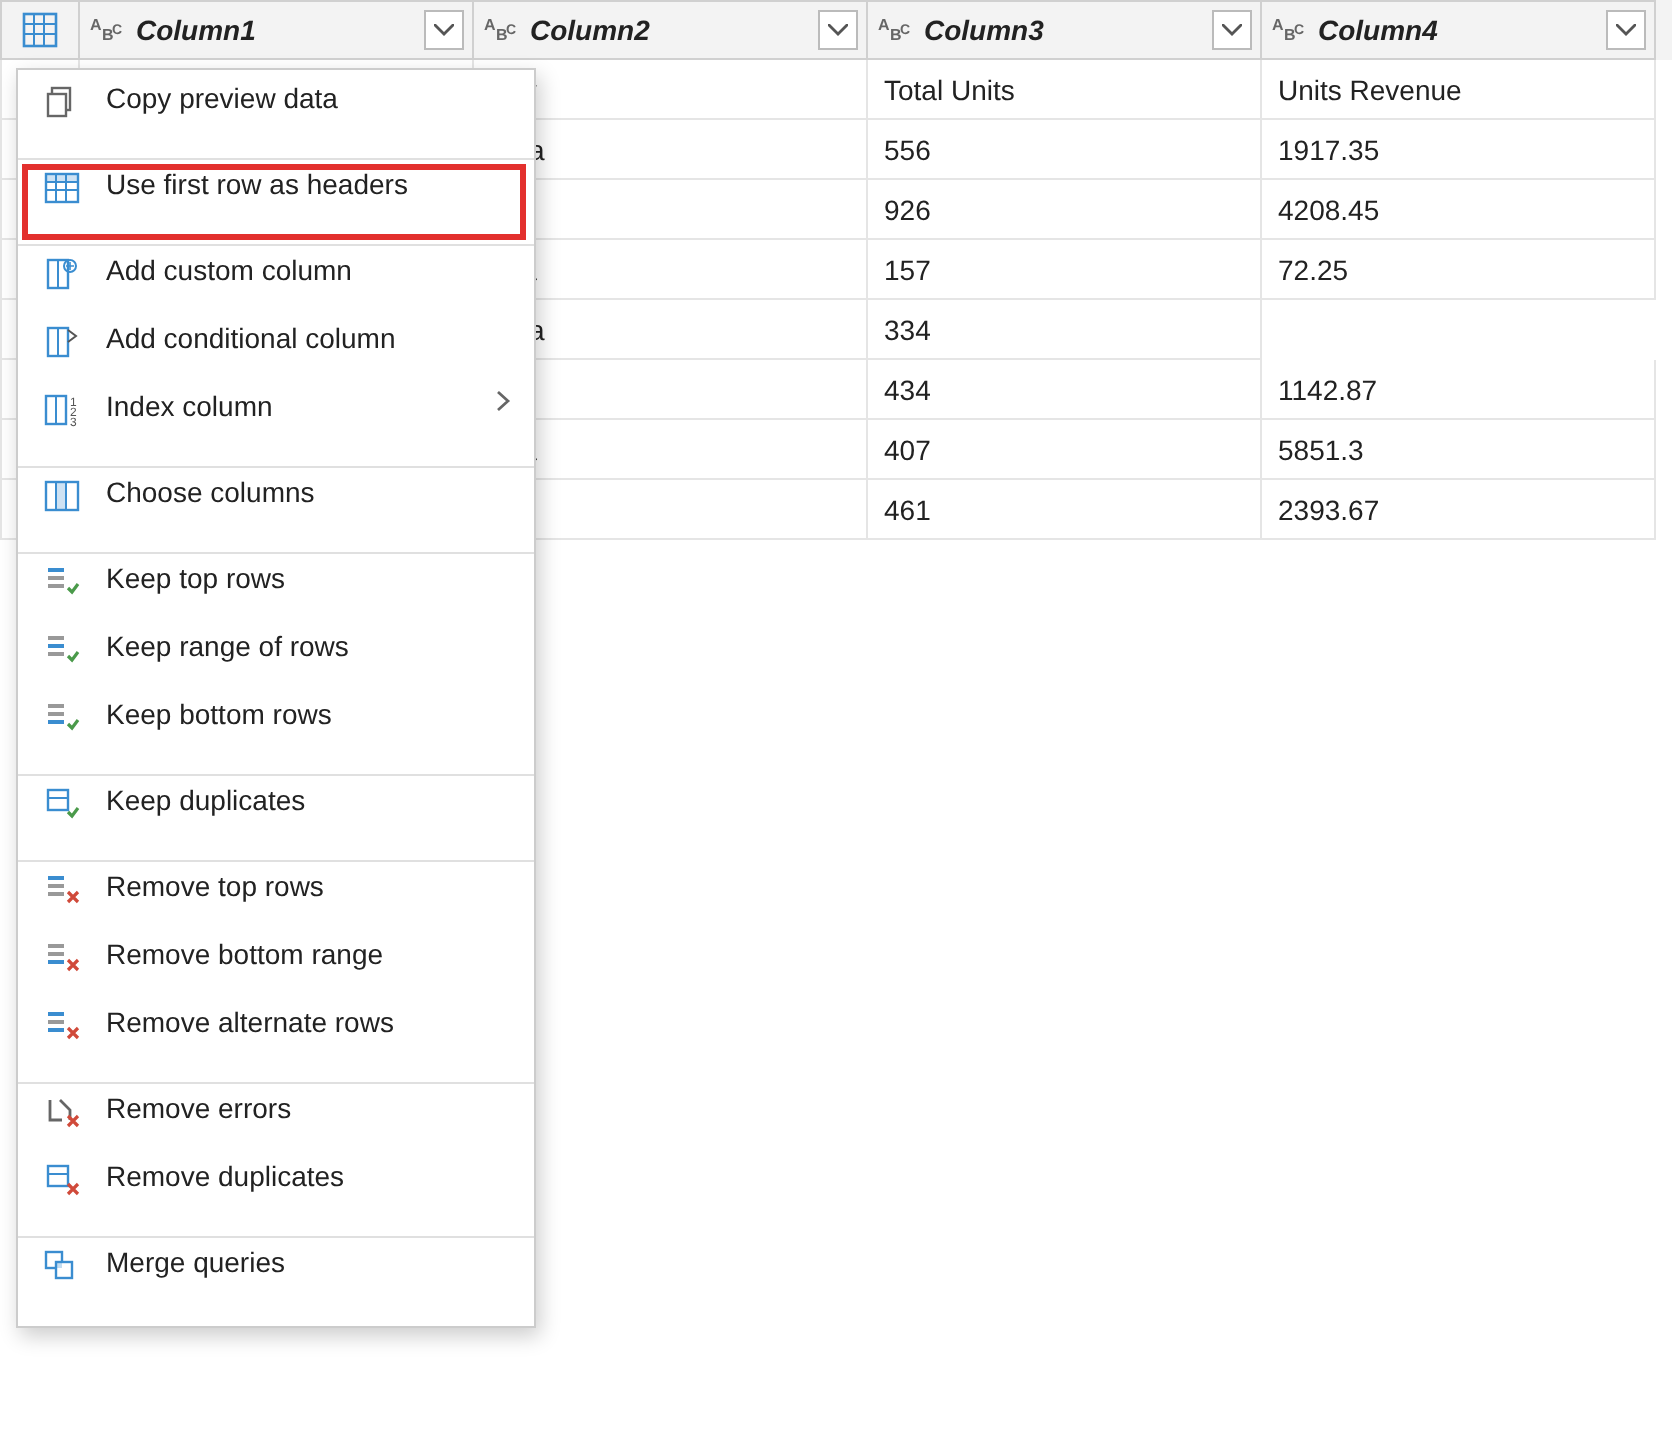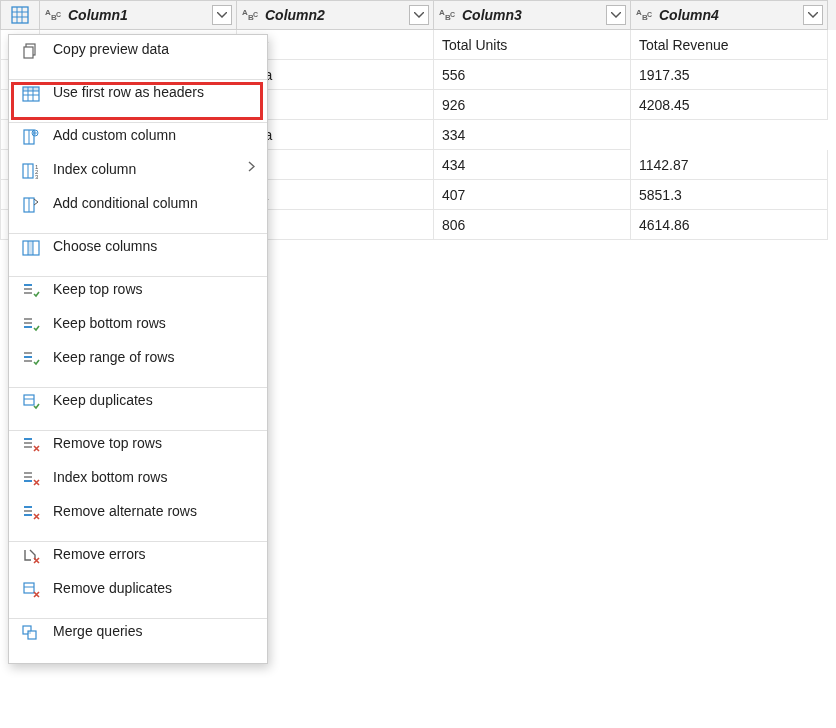--- a/index.html
+++ b/index.html
@@ -173,39 +173,46 @@
     </span>
   </div>
 </div>
 
 <div id="rows-container">
     <div class="data-row">
       <div class="data-cell first"></div>
       <div class="data-cell c"></div>
       <div class="data-cell c">ntry</div>
       <div class="data-cell c">Total Units</div>
-      <div class="data-cell c">Total Revenue</div>
+      <div class="data-cell c">Units Revenue</div>
     </div>
     <div class="data-row">
       <div class="data-cell first"></div>
       <div class="data-cell c"></div>
       <div class="data-cell c">ama</div>
       <div class="data-cell c">556</div>
       <div class="data-cell c">1917.35</div>
     </div>
     <div class="data-row">
       <div class="data-cell first"></div>
       <div class="data-cell c"></div>
       <div class="data-cell c">A</div>
       <div class="data-cell c">926</div>
       <div class="data-cell c">4208.45</div>
     </div>
     <div class="data-row">
       <div class="data-cell first"></div>
       <div class="data-cell c"></div>
+      <div class="data-cell c">ada</div>
+      <div class="data-cell c">157</div>
+      <div class="data-cell c">72.25</div>
+    </div>
+    <div class="data-row">
+      <div class="data-cell first"></div>
+      <div class="data-cell c"></div>
       <div class="data-cell c">ama</div>
       <div class="data-cell c">334</div>
     </div>
     <div class="data-row">
       <div class="data-cell first"></div>
       <div class="data-cell c"></div>
       <div class="data-cell c">A</div>
       <div class="data-cell c">434</div>
       <div class="data-cell c">1142.87</div>
     </div>
@@ -213,22 +220,22 @@
       <div class="data-cell first"></div>
       <div class="data-cell c"></div>
       <div class="data-cell c">ada</div>
       <div class="data-cell c">407</div>
       <div class="data-cell c">5851.3</div>
     </div>
     <div class="data-row">
       <div class="data-cell first"></div>
       <div class="data-cell c"></div>
       <div class="data-cell c">ico</div>
-      <div class="data-cell c">806</div>
-      <div class="data-cell c">4614.86</div>
+      <div class="data-cell c">461</div>
+      <div class="data-cell c">2393.67</div>
     </div>
   </div>
 
 <div class="ctx-menu">
 
   <div class="ctx-item">
     <span class="ctx-ico">
       <svg width="18" height="18" viewBox="0 0 18 18">
           <rect x="4" y="2" width="9" height="11" fill="none" stroke="#666" stroke-width="1.2"></rect>
           <rect x="2" y="5" width="9" height="11" fill="#fff" stroke="#666" stroke-width="1.2"></rect>
@@ -263,46 +270,46 @@
           <circle cx="13" cy="5" r="3" fill="none" stroke="#3a8dd0"></circle>
           <path d="M13 3 v4 M11 5 h4" stroke="#3a8dd0" stroke-width="0.8"></path>
         </svg>
     </span>
     <span>Add custom column</span>
   </div>
 
   <div class="ctx-item">
     <span class="ctx-ico">
       <svg width="18" height="18" viewBox="0 0 18 18">
+          <rect x="2" y="2" width="10" height="14" fill="none" stroke="#3a8dd0" stroke-width="1.2"></rect>
+          <line x1="7" y1="2" x2="7" y2="16" stroke="#3a8dd0"></line>
+          <path d="M12 3 l4 3 l-4 3" fill="none" stroke="#555" stroke-width="1"></path>
+        </svg>
+    </span>
+    <span>Add conditional column</span>
+  </div>
+
+  <div class="ctx-item">
+    <span class="ctx-ico">
+      <svg width="18" height="18" viewBox="0 0 18 18">
           <rect x="1" y="2" width="10" height="14" fill="none" stroke="#3a8dd0" stroke-width="1.2"></rect>
           <line x1="6" y1="2" x2="6" y2="16" stroke="#3a8dd0"></line>
           <text x="13" y="7" font-size="6" fill="#555">1</text>
           <text x="13" y="12" font-size="6" fill="#555">2</text>
           <text x="13" y="17" font-size="6" fill="#555">3</text>
         </svg>
     </span>
     <span>Index column</span>
     <span class="ctx-chevron">
       <svg width="7" height="11" viewBox="0 0 7 11">
           <path d="M1 1 L6 5.5 L1 10" fill="none" stroke="#666" stroke-width="1.4"></path>
         </svg>
     </span>
   </div>
 
-  <div class="ctx-item">
-    <span class="ctx-ico">
-      <svg width="18" height="18" viewBox="0 0 18 18">
-          <rect x="2" y="2" width="10" height="14" fill="none" stroke="#3a8dd0" stroke-width="1.2"></rect>
-          <line x1="7" y1="2" x2="7" y2="16" stroke="#3a8dd0"></line>
-          <path d="M12 3 l4 3 l-4 3" fill="none" stroke="#555" stroke-width="1"></path>
-        </svg>
-    </span>
-    <span>Add conditional column</span>
-  </div>
-
   <div class="ctx-sep"></div>
 
   <div class="ctx-item">
     <span class="ctx-ico">
       <svg width="18" height="18" viewBox="0 0 18 18">
           <rect x="1" y="2" width="16" height="14" fill="none" stroke="#3a8dd0" stroke-width="1.2"></rect>
           <rect x="6" y="2" width="5" height="14" fill="#3a8dd0" opacity="0.25"></rect>
           <line x1="6" y1="2" x2="6" y2="16" stroke="#3a8dd0"></line>
           <line x1="11" y1="2" x2="11" y2="16" stroke="#3a8dd0"></line>
         </svg>
@@ -320,37 +327,37 @@
           <line x1="2" y1="11" x2="10" y2="11" stroke="#999" stroke-width="2"></line>
           <path d="M12 12 l2 2 l3 -4" fill="none" stroke="#4a9a4a" stroke-width="1.6"></path>
         </svg>
     </span>
     <span>Keep top rows</span>
   </div>
   <div class="ctx-item">
     <span class="ctx-ico">
       <svg width="18" height="18" viewBox="0 0 18 18">
           <line x1="2" y1="3" x2="10" y2="3" stroke="#999" stroke-width="2"></line>
+          <line x1="2" y1="7" x2="10" y2="7" stroke="#3a8dd0" stroke-width="2"></line>
+          <line x1="2" y1="11" x2="10" y2="11" stroke="#999" stroke-width="2"></line>
+          <path d="M12 12 l2 2 l3 -4" fill="none" stroke="#4a9a4a" stroke-width="1.6"></path>
+        </svg>
+    </span>
+    <span>Keep range of rows</span>
+  </div>
+  <div class="ctx-item">
+    <span class="ctx-ico">
+      <svg width="18" height="18" viewBox="0 0 18 18">
+          <line x1="2" y1="3" x2="10" y2="3" stroke="#999" stroke-width="2"></line>
           <line x1="2" y1="7" x2="10" y2="7" stroke="#999" stroke-width="2"></line>
           <line x1="2" y1="11" x2="10" y2="11" stroke="#3a8dd0" stroke-width="2"></line>
           <path d="M12 12 l2 2 l3 -4" fill="none" stroke="#4a9a4a" stroke-width="1.6"></path>
         </svg>
     </span>
     <span>Keep bottom rows</span>
-  </div>
-  <div class="ctx-item">
-    <span class="ctx-ico">
-      <svg width="18" height="18" viewBox="0 0 18 18">
-          <line x1="2" y1="3" x2="10" y2="3" stroke="#999" stroke-width="2"></line>
-          <line x1="2" y1="7" x2="10" y2="7" stroke="#3a8dd0" stroke-width="2"></line>
-          <line x1="2" y1="11" x2="10" y2="11" stroke="#999" stroke-width="2"></line>
-          <path d="M12 12 l2 2 l3 -4" fill="none" stroke="#4a9a4a" stroke-width="1.6"></path>
-        </svg>
-    </span>
-    <span>Keep range of rows</span>
   </div>
 
   <div class="ctx-sep"></div>
 
   <div class="ctx-item">
     <span class="ctx-ico">
       <svg width="18" height="18" viewBox="0 0 18 18">
           <rect x="2" y="2" width="10" height="10" fill="none" stroke="#3a8dd0" stroke-width="1.2"></rect>
           <line x1="2" y1="6" x2="12" y2="6" stroke="#3a8dd0"></line>
           <path d="M12 13 l2 2 l3 -4" fill="none" stroke="#4a9a4a" stroke-width="1.6"></path>
@@ -374,21 +381,21 @@
   </div>
   <div class="ctx-item">
     <span class="ctx-ico">
       <svg width="18" height="18" viewBox="0 0 18 18">
           <line x1="2" y1="3" x2="10" y2="3" stroke="#999" stroke-width="2"></line>
           <line x1="2" y1="7" x2="10" y2="7" stroke="#999" stroke-width="2"></line>
           <line x1="2" y1="11" x2="10" y2="11" stroke="#3a8dd0" stroke-width="2"></line>
           <path d="M12 10 l5 5 M17 10 l-5 5" stroke="#d04a3a" stroke-width="1.6"></path>
         </svg>
     </span>
-    <span>Index bottom rows</span>
+    <span>Remove bottom range</span>
   </div>
   <div class="ctx-item">
     <span class="ctx-ico">
       <svg width="18" height="18" viewBox="0 0 18 18">
           <line x1="2" y1="3" x2="10" y2="3" stroke="#3a8dd0" stroke-width="2"></line>
           <line x1="2" y1="7" x2="10" y2="7" stroke="#999" stroke-width="2"></line>
           <line x1="2" y1="11" x2="10" y2="11" stroke="#3a8dd0" stroke-width="2"></line>
           <path d="M12 10 l5 5 M17 10 l-5 5" stroke="#d04a3a" stroke-width="1.6"></path>
         </svg>
     </span>

